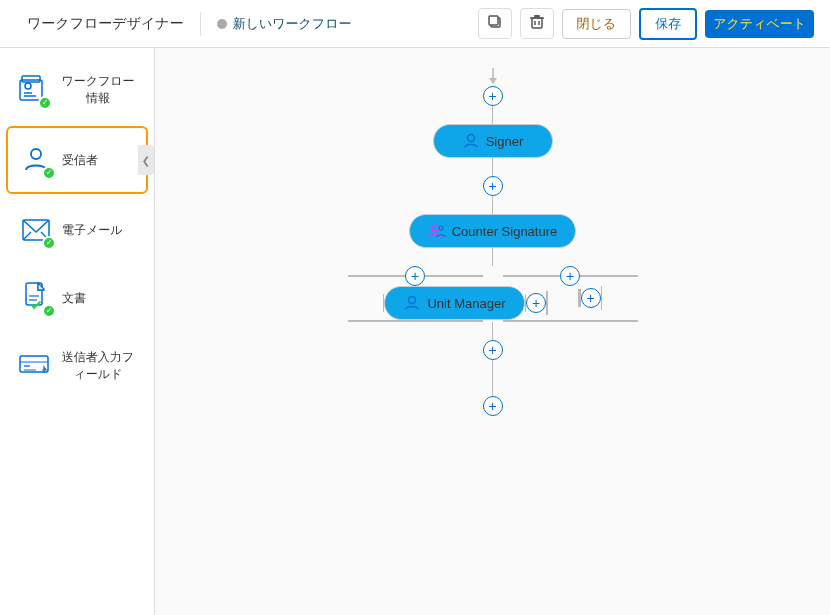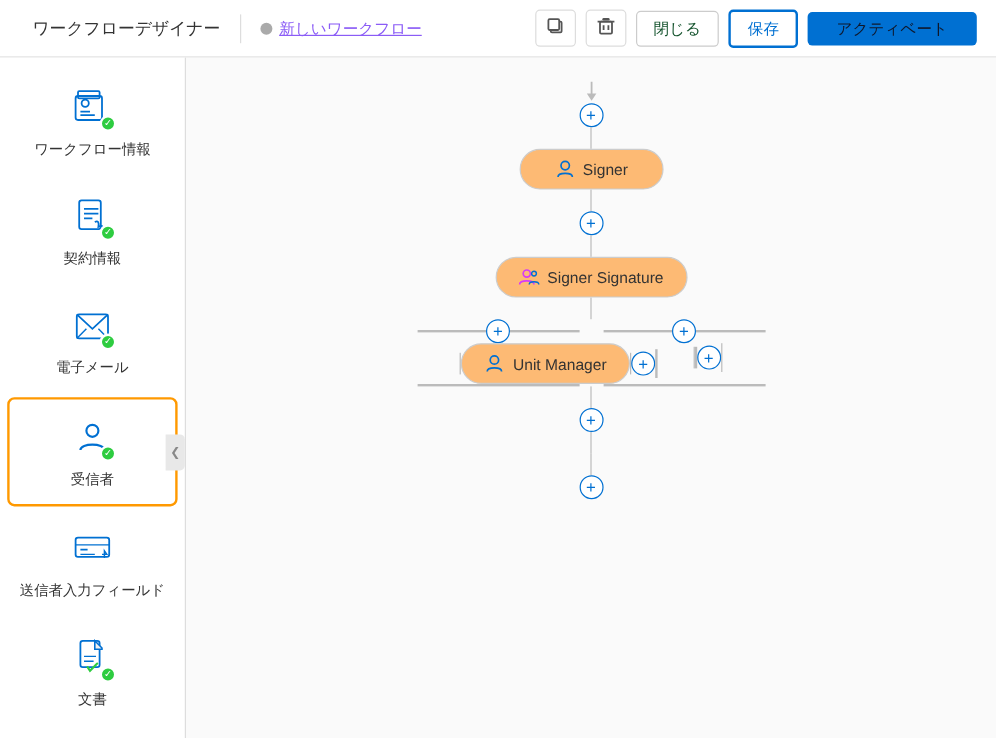--- a/index.html
+++ b/index.html
@@ -5,38 +5,38 @@
     * { box-sizing: border-box; margin: 0; padding: 0; }
     body { font-family: 'Segoe UI', Arial, sans-serif; background: #f5f5f5; width: 830px; height: 615px; overflow: hidden; }
 
     
     .header {
       display: flex; align-items: center; background: #fff;
       border-bottom: 1px solid #ddd; height: 48px; padding: 0 16px; gap: 12px;
     }
     .header-title { font-size: 14px; color: #333; font-weight: 500; margin-left: 11px; }
     .header-divider { width: 1px; height: 24px; background: #ddd; margin: 0 4px; }
-    .header-workflow { display: flex; align-items: center; gap: 6px; font-size: 13px; color: #8b5cf6; text-decoration: underline; }
+    .header-workflow { display: flex; align-items: center; gap: 6px; font-size: 13px; color: #0c4a6e; }
     .dot { width: 10px; height: 10px; border-radius: 50%; background: #aaa; display: inline-block; }
     .header-actions { margin-left: auto; display: flex; gap: 8px; align-items: center; }
     .btn-icon { background: none; border: 1px solid #ddd; border-radius: 4px; padding: 5px 8px; cursor: pointer; color: #555; font-size: 13px; }
-    .btn-close { background: none; border: 1px solid #ccc; border-radius: 4px; padding: 5px 14px; cursor: pointer; color: #14532d; font-size: 13px; }
+    .btn-close { background: none; border: 1px solid #ccc; border-radius: 4px; padding: 5px 14px; cursor: pointer; color: #a16207; font-size: 13px; }
     .btn-save { background: none; border: 2px solid #0070d2; border-radius: 4px; padding: 5px 14px; cursor: pointer; color: #0070d2; font-size: 13px; font-weight: 500; }
-    .btn-activate { background: #0070d2; border: none; border-radius: 4px; padding: 5px 24px; cursor: pointer; color: #0f172a; font-size: 13px; font-weight: 500; }
+    .btn-activate { background: #0070d2; border: none; border-radius: 4px; padding: 5px 8px; cursor: pointer; color: #fde047; font-size: 13px; font-weight: 500; }
 
     
     .main-layout { display: flex; height: calc(615px - 48px); }
 
     
     .sidebar {
       width: 155px; background: #fff; border-right: 1px solid #ddd;
       display: flex; flex-direction: column; padding: 8px 0;
     }
     .sidebar-item {
-      display: flex; flex-direction: column; align-items: center;
+      display: flex; flex-direction: row; align-items: center;
       padding: 12px 8px; cursor: pointer; position: relative; gap: 6px;
     }
     .sidebar-item.active { border: 2px solid #f90; border-radius: 6px; margin: 2px 6px; }
     .sidebar-item:not(.active) { margin: 2px 8px; }
     .sidebar-item-label { font-size: 12px; color: #333; text-align: center; }
     .sidebar-icon { position: relative; width: 40px; height: 40px; display: flex; align-items: center; justify-content: center; }
     .sidebar-icon svg { width: 36px; height: 36px; }
     .check-badge {
       position: absolute; bottom: 0; right: 0;
       width: 14px; height: 14px; border-radius: 50%;
@@ -54,21 +54,21 @@
     
     .canvas { flex: 1; background: #fafafa; overflow: auto; position: relative; padding: 20px; }
 
     
     .flow-container { position: relative; width: 500px; margin: 0 auto; }
     .flow-title { text-align: center; font-size: 14px; color: #333; margin-bottom: 8px; }
     .flow-title span { color: #d9534f; }
 
     .flow-node {
       display: flex; align-items: center; justify-content: center;
-      border: 1.5px solid #ccc; border-radius: 20px; background: #fdba74;
+      border: 1.5px solid #ccc; border-radius: 20px; background: #0ea5e9;
       padding: 7px 18px; font-size: 13px; color: #333; gap: 6px;
       white-space: nowrap; cursor: pointer;
     }
 
     .plus-btn {
       width: 20px; height: 20px; border-radius: 50%; border: 1.5px solid #0070d2;
       background: #fff; color: #0070d2; font-size: 14px; line-height: 1;
       display: flex; align-items: center; justify-content: center; cursor: pointer;
       font-weight: 300;
     }
@@ -125,88 +125,75 @@
           <rect x="4" y="8" width="22" height="20" rx="2" stroke="#0070d2" stroke-width="1.5" fill="none"></rect>
           <circle cx="12" cy="14" r="3" stroke="#0070d2" stroke-width="1.5"></circle>
           <line x1="8" y1="21" x2="16" y2="21" stroke="#0070d2" stroke-width="1.5"></line>
           <line x1="8" y1="24" x2="20" y2="24" stroke="#0070d2" stroke-width="1.5"></line>
         </svg>
         <div class="check-badge"></div>
       </div>
       <span class="sidebar-item-label">ワークフロー情報</span>
     </div>
 
-    <div class="sidebar-item">
-      <div class="sidebar-icon">
-        <svg viewBox="0 0 36 36" fill="none">
-          <rect x="7" y="4" width="18" height="24" rx="2" stroke="#0070d2" stroke-width="1.5" fill="none"></rect>
-          <line x1="11" y1="11" x2="23" y2="11" stroke="#0070d2" stroke-width="1.5"></line>
-          <line x1="11" y1="15" x2="23" y2="15" stroke="#0070d2" stroke-width="1.5"></line>
-          <line x1="11" y1="19" x2="18" y2="19" stroke="#0070d2" stroke-width="1.5"></line>
-          <path d="M20 22 Q24 20 23 26 Q28 24 26 28" stroke="#0070d2" stroke-width="1.5" fill="none"></path>
-        </svg>
-        <div class="check-badge"></div>
-      </div>
-      <span class="sidebar-item-label">契約情報</span>
+
+    <div class="sidebar-item active" style="position:relative;">
+      <div class="sidebar-icon">
+        <svg viewBox="0 0 36 36" fill="none">
+          <circle cx="18" cy="12" r="5" stroke="#0070d2" stroke-width="1.8" fill="none"></circle>
+          <path d="M8 28 C8 22 28 22 28 28" stroke="#0070d2" stroke-width="1.8" fill="none"></path>
+        </svg>
+        <div class="check-badge"></div>
+      </div>
+      <span class="sidebar-item-label">受信者</span>
+      <div class="sidebar-chevron"></div>
     </div>
 
     <div class="sidebar-item">
       <div class="sidebar-icon">
         <svg viewBox="0 0 36 36" fill="none">
           <rect x="5" y="8" width="26" height="20" rx="2" stroke="#0070d2" stroke-width="1.5" fill="none"></rect>
           <polyline points="5,8 18,20 31,8" stroke="#0070d2" stroke-width="1.5" fill="none"></polyline>
           <line x1="5" y1="28" x2="13" y2="20" stroke="#0070d2" stroke-width="1.2"></line>
           <line x1="31" y1="28" x2="23" y2="20" stroke="#0070d2" stroke-width="1.2"></line>
         </svg>
         <div class="check-badge"></div>
       </div>
       <span class="sidebar-item-label">電子メール</span>
-    </div>
-
-    <div class="sidebar-item active" style="position:relative;">
-      <div class="sidebar-icon">
-        <svg viewBox="0 0 36 36" fill="none">
-          <circle cx="18" cy="12" r="5" stroke="#0070d2" stroke-width="1.8" fill="none"></circle>
-          <path d="M8 28 C8 22 28 22 28 28" stroke="#0070d2" stroke-width="1.8" fill="none"></path>
-        </svg>
-        <div class="check-badge"></div>
-      </div>
-      <span class="sidebar-item-label">受信者</span>
-      <div class="sidebar-chevron"></div>
-    </div>
-
-    <div class="sidebar-item">
-      <div class="sidebar-icon">
-        <svg viewBox="0 0 36 36" fill="none">
-          <rect x="4" y="8" width="28" height="16" rx="2" stroke="#0070d2" stroke-width="1.5" fill="none"></rect>
-          <line x1="4" y1="14" x2="32" y2="14" stroke="#0070d2" stroke-width="1"></line>
-          <line x1="8" y1="18" x2="14" y2="18" stroke="#0070d2" stroke-width="1.3"></line>
-          <line x1="8" y1="22" x2="20" y2="22" stroke="#0070d2" stroke-width="1"></line>
-          <polyline points="26,22 30,22 28,19 28,25" stroke="#0070d2" stroke-width="1.2" fill="none"></polyline>
-        </svg>
-      </div>
-      <span class="sidebar-item-label">送信者入力フィールド</span>
     </div>
 
     <div class="sidebar-item">
       <div class="sidebar-icon">
         <svg viewBox="0 0 36 36" fill="none">
           <rect x="8" y="3" width="16" height="22" rx="2" stroke="#0070d2" stroke-width="1.5" fill="none"></rect>
           <polyline points="20,3 20,10 26,10" stroke="#0070d2" stroke-width="1.3"></polyline>
           <rect x="8" y="3" width="18" height="4" rx="1" fill="none"></rect>
           <path d="M20 3 L26 9 L26 10 L20 10 Z" stroke="#0070d2" stroke-width="1.3" fill="#f0f0f0"></path>
           <line x1="11" y1="16" x2="21" y2="16" stroke="#0070d2" stroke-width="1.2"></line>
           <line x1="11" y1="20" x2="19" y2="20" stroke="#0070d2" stroke-width="1.2"></line>
           <path d="M14 25 L16 28 L22 22" stroke="#2ecc40" stroke-width="1.8" fill="none" stroke-linecap="round"></path>
         </svg>
         <div class="check-badge"></div>
       </div>
       <span class="sidebar-item-label">文書</span>
     </div>
 
+    <div class="sidebar-item">
+      <div class="sidebar-icon">
+        <svg viewBox="0 0 36 36" fill="none">
+          <rect x="4" y="8" width="28" height="16" rx="2" stroke="#0070d2" stroke-width="1.5" fill="none"></rect>
+          <line x1="4" y1="14" x2="32" y2="14" stroke="#0070d2" stroke-width="1"></line>
+          <line x1="8" y1="18" x2="14" y2="18" stroke="#0070d2" stroke-width="1.3"></line>
+          <line x1="8" y1="22" x2="20" y2="22" stroke="#0070d2" stroke-width="1"></line>
+          <polyline points="26,22 30,22 28,19 28,25" stroke="#0070d2" stroke-width="1.2" fill="none"></polyline>
+        </svg>
+      </div>
+      <span class="sidebar-item-label">送信者入力フィールド</span>
+    </div>
+
   </div>
 
   <div class="canvas">
     <div class="flow-container">
 
 
       <div class="v-flow">
 
         <div style="display:flex;flex-direction:column;align-items:center;">
           <svg width="12" height="18">
@@ -230,21 +217,21 @@
         <button class="plus-btn">+</button>
         <div class="v-line"></div>
 
         <div class="flow-node" style="min-width:160px;">
           <svg width="18" height="18" viewBox="0 0 18 18">
             <circle cx="7" cy="6" r="3" stroke="#d63af9" stroke-width="1.4" fill="none"></circle>
             <path d="M1 15 C1 11 13 11 13 15" stroke="#d63af9" stroke-width="1.4" fill="none"></path>
             <circle cx="13" cy="6" r="2" stroke="#0070d2" stroke-width="1.2" fill="none"></circle>
             <path d="M9 15 C9 12 17 12 17 15" stroke="#0070d2" stroke-width="1.2" fill="none"></path>
           </svg>
-          <span>Signer Signature</span>
+          <span>Counter Signature</span>
         </div>
         <div class="v-line"></div>
 
         <div class="branch-container">
 
           <div style="display:flex;align-items:center;width:290px;justify-content:space-between;">
             <div style="flex:1;height:1.5px;background:#bbb;"></div>
             <button class="plus-btn">+</button>
             <div style="flex:1;height:1.5px;background:#bbb;"></div>
             <div style="width:20px;"></div>

